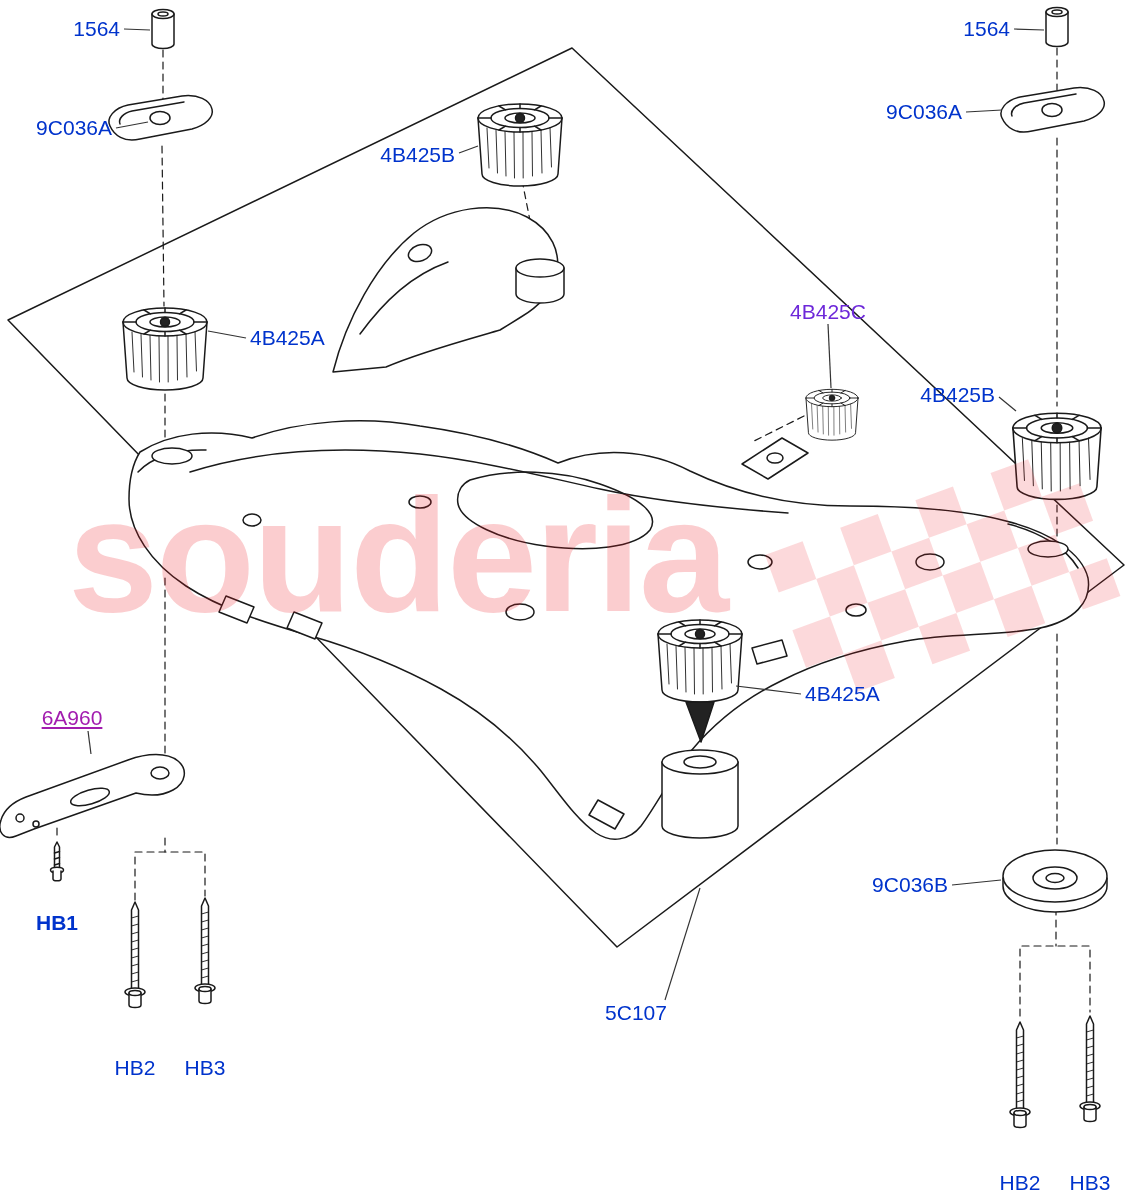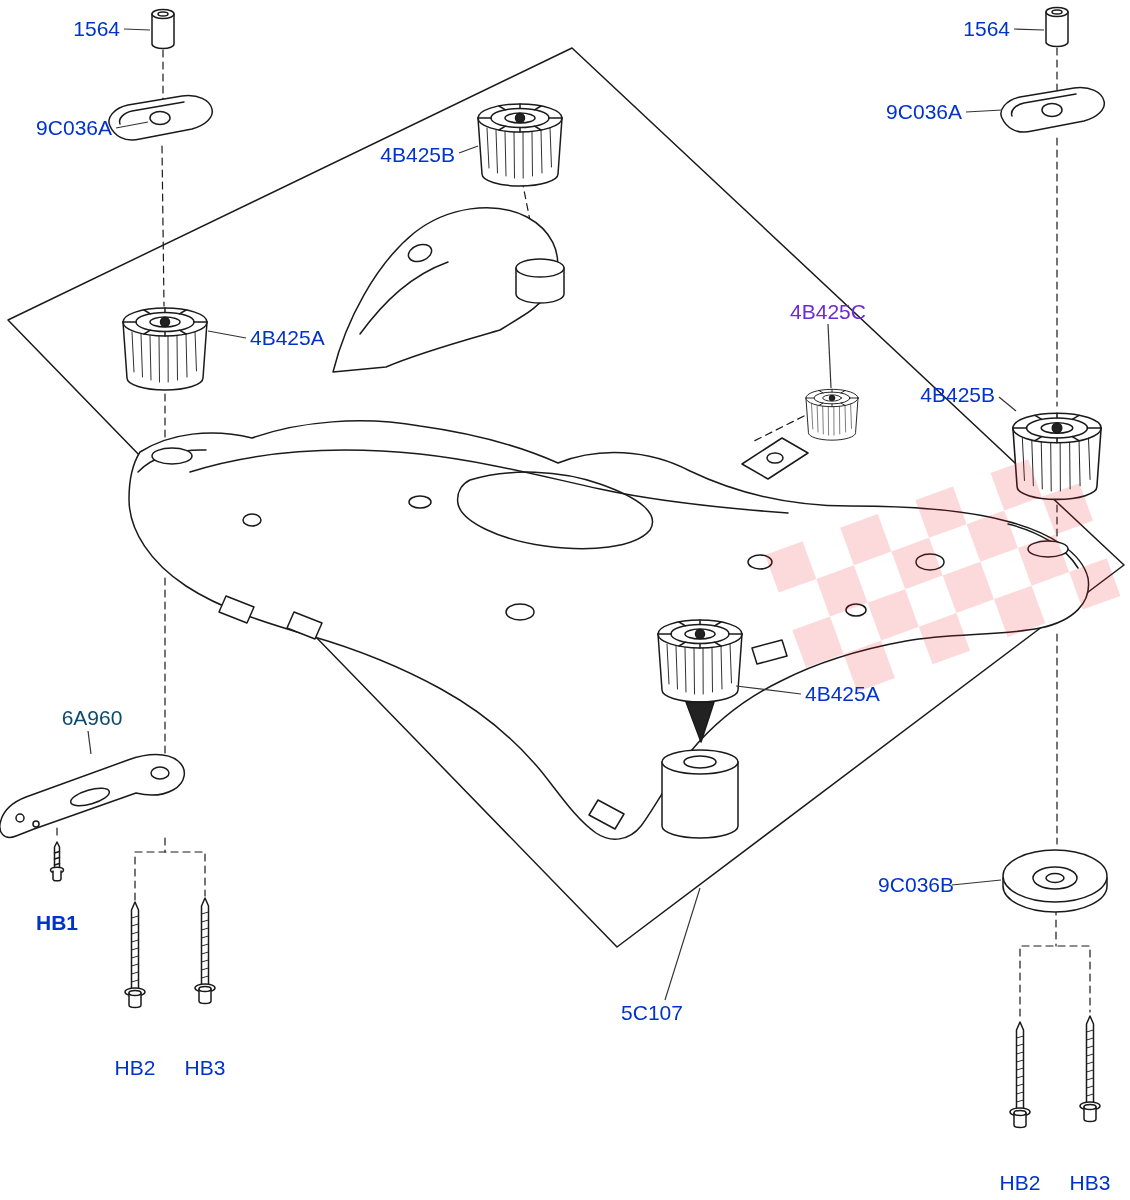--- a/index.html
+++ b/index.html
@@ -203,20 +203,21 @@
         <rect x="0" y="80" width="40" height="40"></rect>
           <rect x="80" y="80" width="40" height="40"></rect>
         <rect x="160" y="80" width="40" height="40"></rect>
           <rect x="240" y="80" width="40" height="40"></rect>
         <rect x="40" y="120" width="40" height="40"></rect>
           <rect x="120" y="120" width="40" height="40"></rect>
         <rect x="200" y="120" width="40" height="40"></rect>
           <rect x="280" y="120" width="40" height="40"></rect>
       </g>
     </svg>
+    <div class="wm-text1">souderia</div>
   </div>
 
   <svg id="leader-layer" viewBox="0 0 1130 1200">
       <line x1="124" y1="29" x2="150" y2="30"></line>
       <line x1="116" y1="128" x2="148" y2="122"></line>
       <line x1="459" y1="153" x2="478" y2="146"></line>
       <line x1="246" y1="338" x2="208" y2="331"></line>
       <line x1="828" y1="324" x2="831" y2="388"></line>
       <line x1="999" y1="397" x2="1016" y2="411"></line>
       <line x1="1014" y1="29" x2="1044" y2="30"></line>
@@ -229,22 +230,22 @@
   <div id="label-layer">
       <div class="part-label" style="left: 120px; top: 29px; color: rgb(0, 51, 204); transform: translate(-100%, -50%);">1564</div>
       <div class="part-label" style="left: 112px; top: 128px; color: rgb(0, 51, 204); transform: translate(-100%, -50%);">9C036A</div>
       <div class="part-label" style="left: 455px; top: 155px; color: rgb(0, 51, 204); transform: translate(-100%, -50%);">4B425B</div>
       <div class="part-label" style="left: 250px; top: 338px; color: rgb(0, 51, 204); transform: translate(0px, -50%);">4B425A</div>
       <div class="part-label" style="left: 828px; top: 312px; color: #6d28d9; transform: translate(-50%, -50%);">4B425C</div>
       <div class="part-label" style="left: 995px; top: 395px; color: rgb(0, 51, 204); transform: translate(-100%, -50%);">4B425B</div>
       <div class="part-label" style="left: 1010px; top: 29px; color: rgb(0, 51, 204); transform: translate(-100%, -50%);">1564</div>
       <div class="part-label" style="left: 962px; top: 112px; color: rgb(0, 51, 204); transform: translate(-100%, -50%);">9C036A</div>
       <div class="part-label" style="left: 805px; top: 694px; color: rgb(0, 51, 204); transform: translate(0px, -50%);">4B425A</div>
-      <div class="part-label" style="left: 92px; top: 718px; color: #0c4a6e; transform: translate(-50%, -50%);">6A960</div>
+      <div class="part-label" style="left: 72px; top: 718px; color: #a21caf; transform: translate(-50%, -50%); text-decoration: underline;">6A960</div>
       <div class="part-label" style="left: 57px; top: 923px; color: rgb(0, 51, 204); transform: translate(-50%, -50%); font-weight: bold;">HB1</div>
       <div class="part-label" style="left: 135px; top: 1068px; color: rgb(0, 51, 204); transform: translate(-50%, -50%);">HB2</div>
       <div class="part-label" style="left: 205px; top: 1068px; color: rgb(0, 51, 204); transform: translate(-50%, -50%);">HB3</div>
-      <div class="part-label" style="left: 948px; top: 885px; color: rgb(0, 51, 204); transform: translate(-100%, -50%); margin-left: 6px;">9C036B</div>
-      <div class="part-label" style="left: 652px; top: 1013px; color: rgb(0, 51, 204); transform: translate(-50%, -50%);">5C107</div>
+      <div class="part-label" style="left: 948px; top: 885px; color: rgb(0, 51, 204); transform: translate(-100%, -50%);">9C036B</div>
+      <div class="part-label" style="left: 636px; top: 1013px; color: rgb(0, 51, 204); transform: translate(-50%, -50%);">5C107</div>
       <div class="part-label" style="left: 1020px; top: 1183px; color: rgb(0, 51, 204); transform: translate(-50%, -50%);">HB2</div>
       <div class="part-label" style="left: 1090px; top: 1183px; color: rgb(0, 51, 204); transform: translate(-50%, -50%);">HB3</div>
     </div>
 </div>
 
 </body></html>

